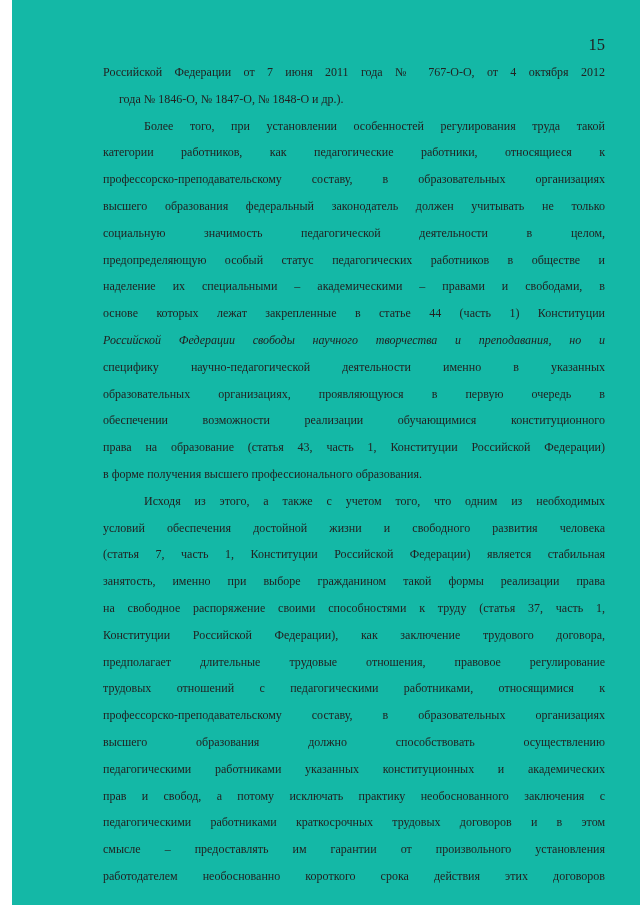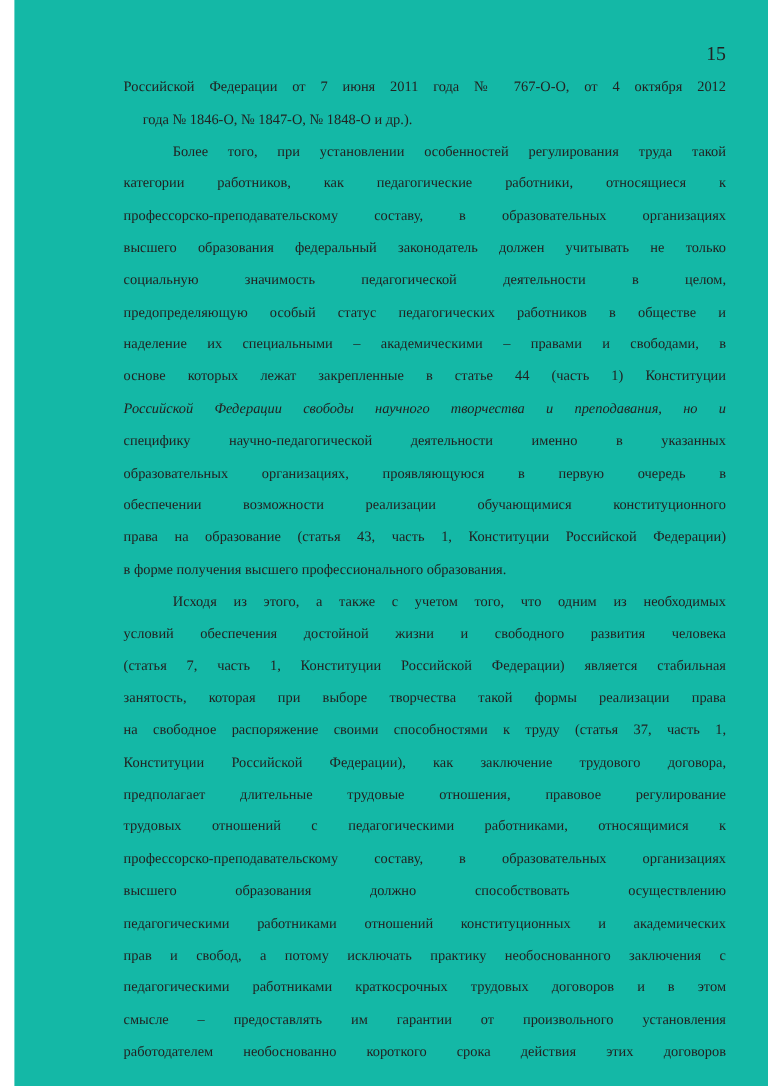--- a/index.html
+++ b/index.html
@@ -38,26 +38,26 @@
       <div class="line" style="white-space: normal;">основе которых лежат закрепленные в статье 44 (часть 1) Конституции</div>
       <div class="line" style="white-space: normal; font-style: italic;">Российской Федерации свободы научного творчества и преподавания, но и</div>
       <div class="line" style="white-space: normal;">специфику научно-педагогической деятельности именно в указанных</div>
       <div class="line" style="white-space: normal;">образовательных организациях, проявляющуюся в первую очередь в</div>
       <div class="line" style="white-space: normal;">обеспечении возможности реализации обучающимися конституционного</div>
       <div class="line" style="white-space: normal;">права на образование (статья 43, часть 1, Конституции Российской Федерации)</div>
       <div class="line last" style="white-space: normal;">в форме получения высшего профессионального образования.</div>
       <div class="line indent" style="white-space: normal;">Исходя из этого, а также с учетом того, что одним из необходимых</div>
       <div class="line" style="white-space: normal;">условий обеспечения достойной жизни и свободного развития человека</div>
       <div class="line" style="white-space: normal;">(статья 7, часть 1, Конституции Российской Федерации) является стабильная</div>
-      <div class="line" style="white-space: normal;">занятость, которая при выборе творчества такой формы реализации права</div>
+      <div class="line" style="white-space: normal;">занятость, именно при выборе гражданином такой формы реализации права</div>
       <div class="line" style="white-space: normal;">на свободное распоряжение своими способностями к труду (статья 37, часть 1,</div>
       <div class="line" style="white-space: normal;">Конституции Российской Федерации), как заключение трудового договора,</div>
       <div class="line" style="white-space: normal;">предполагает длительные трудовые отношения, правовое регулирование</div>
       <div class="line" style="white-space: normal;">трудовых отношений с педагогическими работниками, относящимися к</div>
       <div class="line" style="white-space: normal;">профессорско-преподавательскому составу, в образовательных организациях</div>
       <div class="line" style="white-space: normal;">высшего образования должно способствовать осуществлению</div>
-      <div class="line" style="white-space: normal;">педагогическими работниками отношений конституционных и академических</div>
+      <div class="line" style="white-space: normal;">педагогическими работниками указанных конституционных и академических</div>
       <div class="line" style="white-space: normal;">прав и свобод, а потому исключать практику необоснованного заключения с</div>
       <div class="line" style="white-space: normal;">педагогическими работниками краткосрочных трудовых договоров и в этом</div>
       <div class="line" style="white-space: normal;">смысле – предоставлять им гарантии от произвольного установления</div>
       <div class="line" style="white-space: normal;">работодателем необоснованно короткого срока действия этих договоров</div>
     </div>
 </div>
 
 </body></html>

